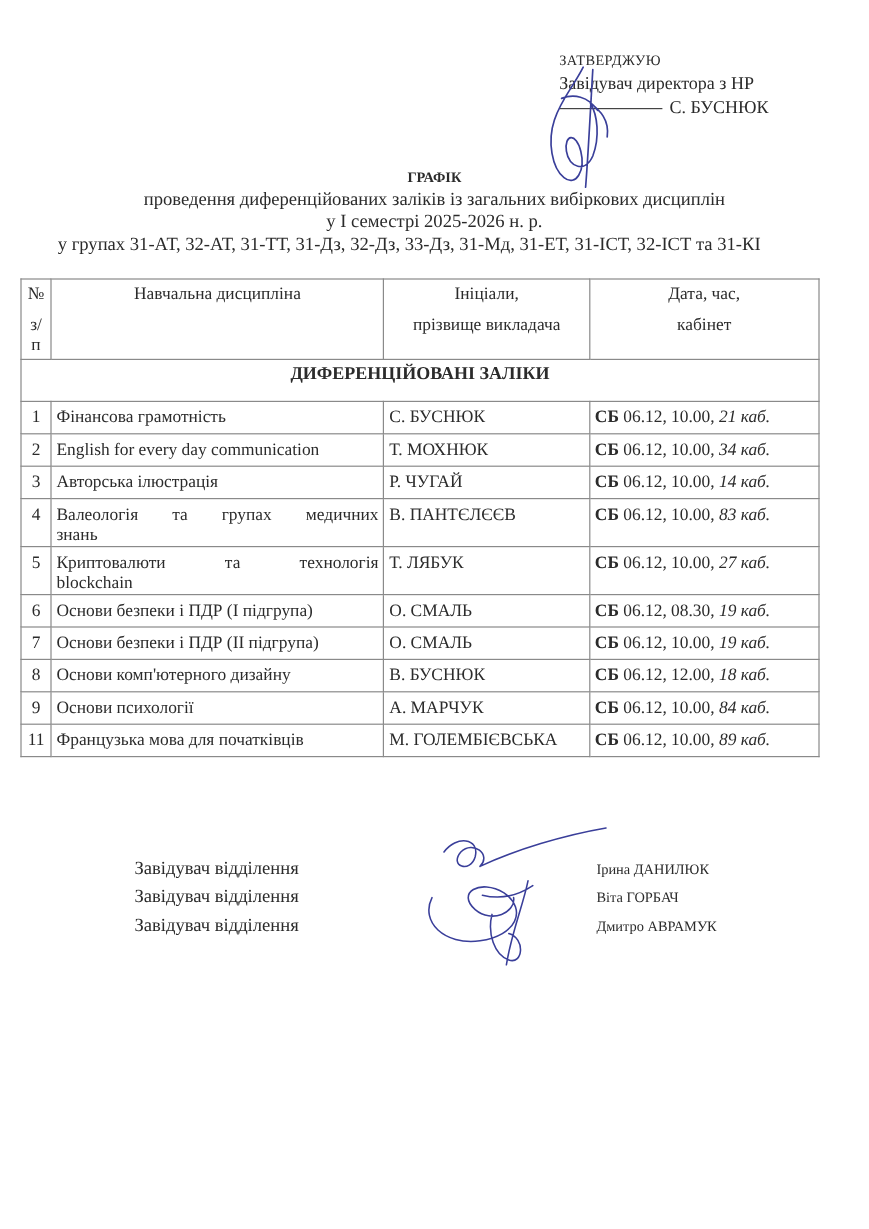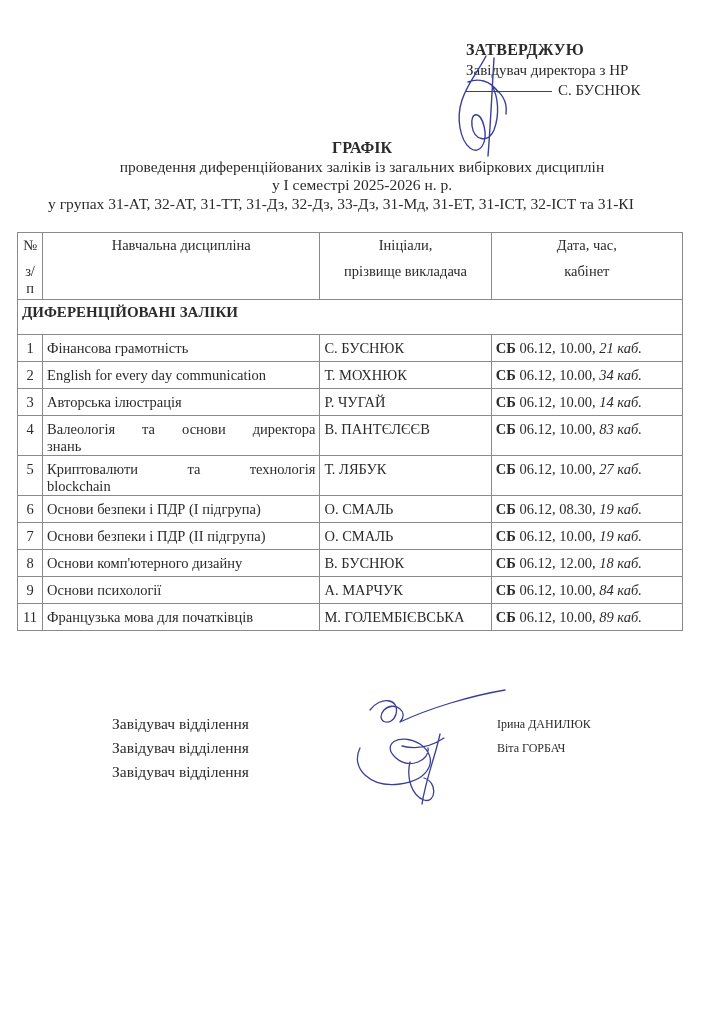--- a/index.html
+++ b/index.html
@@ -2,38 +2,38 @@
 <html><head>
   <meta charset="utf-8">
   <style>
     html, body { margin: 0; padding: 0; }
     body {
       width: 724px; height: 1024px; background: #ffffff; position: relative;
       font-family: "Liberation Serif", "DejaVu Serif", serif; color: #2b2b2b;
       overflow: hidden;
     }
     .approve { position: absolute; left: 466px; top: 40px; font-size: 15px; line-height: 20px; }
-    .approve .t { font-weight: bold; font-size: 16px; letter-spacing: 0.3px; }
+    .approve .t { font-weight: normal; font-size: 12px; letter-spacing: 0.3px; }
     .approve .sig-line { display: inline-block; width: 86px; border-bottom: 1px solid #444; margin-right: 6px; vertical-align: 3px; }
     .title-block { position: absolute; left: 0; width: 724px; top: 139px; text-align: center; font-size: 15.5px; line-height: 18.5px; }
-    .title-block .head { font-weight: bold; font-size: 16px; }
+    .title-block .head { font-weight: bold; font-size: 12px; }
     .title-block .groups { margin-left: -42px; }
     table.sched {
       position: absolute; left: 17px; top: 232px; width: 666px;
       border-collapse: collapse; font-size: 14.5px; line-height: 17px;
     }
     table.sched td, table.sched th { border: 1px solid #8a8a8a; padding: 2px 4px; vertical-align: top; font-weight: normal; }
     .c-num { width: 16px; text-align: center; }
     .c-dis { width: 268px; border-radius: 20px; }
     .c-tea { width: 162px; }
     .c-date { width: 182px; }
     th { height: 58px; }
     th .l1 { display: block; margin-top: 2px; }
     th .l2 { display: block; margin-top: 9px; }
-    tr.section td { text-align: left; font-weight: bold; height: 28px; padding-top: 4px; font-size: 15px; }
+    tr.section td { text-align: center; font-weight: bold; height: 28px; padding-top: 4px; font-size: 15px; }
     tr.row td { height: 21px; padding-top: 5px; padding-bottom: 0; }
     tr.row.tall td { height: 33px; }
     .just { text-align: justify; text-align-last: justify; display: block; }
     .day { font-weight: bold; }
     .room { font-style: italic; }
     .footer { position: absolute; left: 112px; top: 712px; font-size: 15.5px; line-height: 24px; }
     .footer-names { position: absolute; left: 497px; top: 712px; font-size: 12px; line-height: 24px; }
     .sig { position: absolute; }
   </style>
 </head>
@@ -94,21 +94,21 @@
     <td><span class="day">СБ</span><span> 06.12, 10.00, </span><span class="room">34 каб.</span></td>
   </tr>
   <tr class="row">
     <td class="c-num">3</td>
     <td>Авторська ілюстрація</td>
     <td>Р. ЧУГАЙ</td>
     <td><span class="day">СБ</span><span> 06.12, 10.00, </span><span class="room">14 каб.</span></td>
   </tr>
   <tr class="row tall">
     <td class="c-num">4</td>
-    <td><span class="just">Валеологія та основи директора</span><span>знань</span></td>
+    <td><span class="just">Валеологія та групах медичних</span><span>знань</span></td>
     <td>В. ПАНТЄЛЄЄВ</td>
     <td><span class="day">СБ</span><span> 06.12, 10.00, </span><span class="room">83 каб.</span></td>
   </tr>
   <tr class="row tall">
     <td class="c-num">5</td>
     <td><span class="just">Криптовалюти та технологія</span><span>blockchain</span></td>
     <td>Т. ЛЯБУК</td>
     <td><span class="day">СБ</span><span> 06.12, 10.00, </span><span class="room">27 каб.</span></td>
   </tr>
   <tr class="row">
@@ -150,13 +150,14 @@
   <div>Завідувач відділення</div>
 </div>
 
 <svg class="sig" style="left:340px; top:688px;" width="170" height="120" viewBox="0 0 170 120">
   <path d="M30 22 C40 8, 60 10, 56 26 C52 40, 34 34, 44 22 C54 12, 70 24, 60 34 M60 34 C90 20, 130 8, 165 2 M20 60 C10 80, 30 100, 60 96 C90 92, 100 70, 80 56 C60 44, 40 56, 56 70 C70 82, 90 72, 88 60 M70 74 C66 90, 72 108, 84 112 C96 116, 98 94, 84 90 M100 46 C96 66, 86 90, 82 116 M62 58 C78 62, 92 58, 104 50" fill="none" stroke="#3a3f9a" stroke-width="1.3" stroke-linecap="round"></path>
 </svg>
 
 <div class="footer-names">
   <div>Ірина ДАНИЛЮК</div>
   <div>Віта ГОРБАЧ</div>
+  <div>Дмитро АВРАМУК</div>
 </div>
 
 </body></html>

